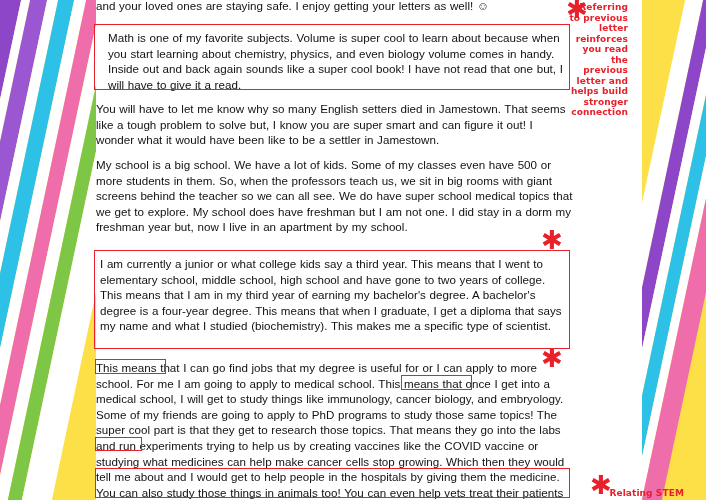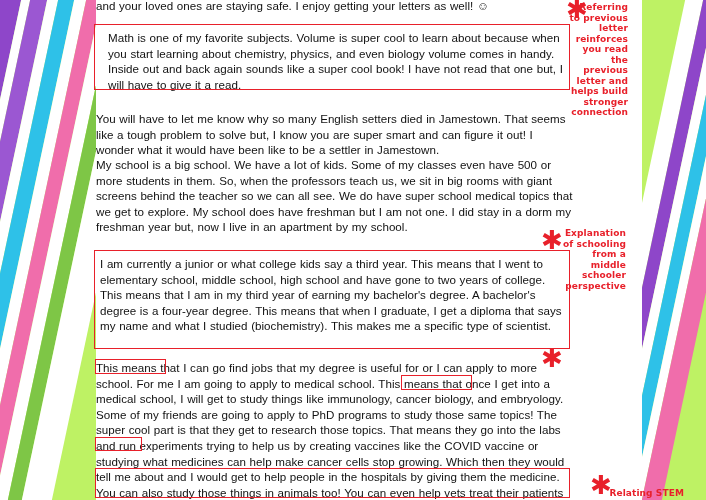--- a/index.html
+++ b/index.html
@@ -11,21 +11,21 @@
     height: 500px;
     overflow: hidden;
     background: #ffffff;
     font-family: "Liberation Sans", sans-serif;
   }
   #page {
     position: relative;
     width: 706px;
     height: 500px;
     overflow: hidden;
-    background: #bef264;
+    background: #fde047;
   }
 
   
   .ribbon {
     position: absolute;
     top: 0;
     height: 500px;
     transform: skewX(-12deg);
   }
   .ribbon-left-wrap, .ribbon-right-wrap {
@@ -111,21 +111,21 @@
     <div class="ribbon" style="left:44px; width:9px; background:#ffffff;"></div>
     <div class="ribbon" style="left:53px; width:20px; background:#f06dab;"></div>
   </div>
 
   <div class="doc">
 
     <div class="para" style="left:0px; top:-2px; width:470px;">and your loved ones are staying safe. I enjoy getting your letters as well! ☺</div>
 
     <div class="para" style="left:12px; top:30px; width:462px;">Math is one of my favorite subjects. Volume is super cool to learn about because when you start learning about chemistry, physics, and even biology volume comes in handy. Inside out and back again sounds like a super cool book! I have not read that one but, I will have to give it a read.</div>
 
-    <div class="para" style="left:0px; top:111px; width:470px;">You will have to let me know why so many English setters died in Jamestown. That seems like a tough problem to solve but, I know you are super smart and can figure it out! I wonder what it would have been like to be a settler in Jamestown.</div>
+    <div class="para" style="left:0px; top:101px; width:470px;">You will have to let me know why so many English setters died in Jamestown. That seems like a tough problem to solve but, I know you are super smart and can figure it out! I wonder what it would have been like to be a settler in Jamestown.</div>
 
     <div class="para" style="left:0px; top:157px; width:478px;">My school is a big school. We have a lot of kids. Some of my classes even have 500 or more students in them. So, when the professors teach us, we sit in big rooms with giant screens behind the teacher so we can all see. We do have super school medical topics that we get to explore. My school does have freshman but I am not one. I did stay in a dorm my freshman year but, now I live in an apartment by my school.</div>
 
     <div class="para" style="left:4px; top:256px; width:462px;">I am currently a junior or what college kids say a third year. This means that I went to elementary school, middle school, high school and have gone to two years of college. This means that I am in my third year of earning my bachelor's degree. A bachelor's degree is a four-year degree. This means that when I graduate, I get a diploma that says my name and what I studied (biochemistry). This makes me a specific type of scientist.</div>
 
     <div class="para" style="left:0px; top:360px; width:470px;">This means that I can go find jobs that my degree is useful for or I can apply to more school. For me I am going to apply to medical school. This means that once I get into a medical school, I will get to study things like immunology, cancer biology, and embryology. Some of my friends are going to apply to PhD programs to study those same topics! The super cool part is that they get to research those topics. That means they go into the labs and run experiments trying to help us by creating vaccines like the COVID vaccine or studying what medicines can help make cancer cells stop growing. Which then they would tell me about and I would get to help people in the hospitals by giving them the medicine. You can also study those things in animals too! You can even help vets treat their patients by doing research.</div>
 
   </div>
 
   <div class="redbox" style="left:94px; top:24px; width:476px; height:66px;"></div>
@@ -140,18 +140,17 @@
 
   <div class="redbox" style="left:95px; top:468px; width:475px; height:30px;"></div>
 
   <div class="star" style="left:566px; top:-4px;">✱</div>
   <div class="star" style="left:541px; top:227px;">✱</div>
   <div class="star" style="left:541px; top:345px;">✱</div>
   <div class="star" style="left:590px; top:472px;">✱</div>
 
   <div class="note" style="left:568px; top:2px; width:60px;">Referring to previous letter reinforces you read the previous letter and helps build stronger connection</div>
 
-  <div class="note" style="left:562px; top:228px; width:64px;">Explanation of schooling from a middle schooler perspective</div>
 
 
   <div class="note" style="left:606px; top:488px; width:78px;">Relating STEM</div>
 
 </div>
 
 </body></html>

